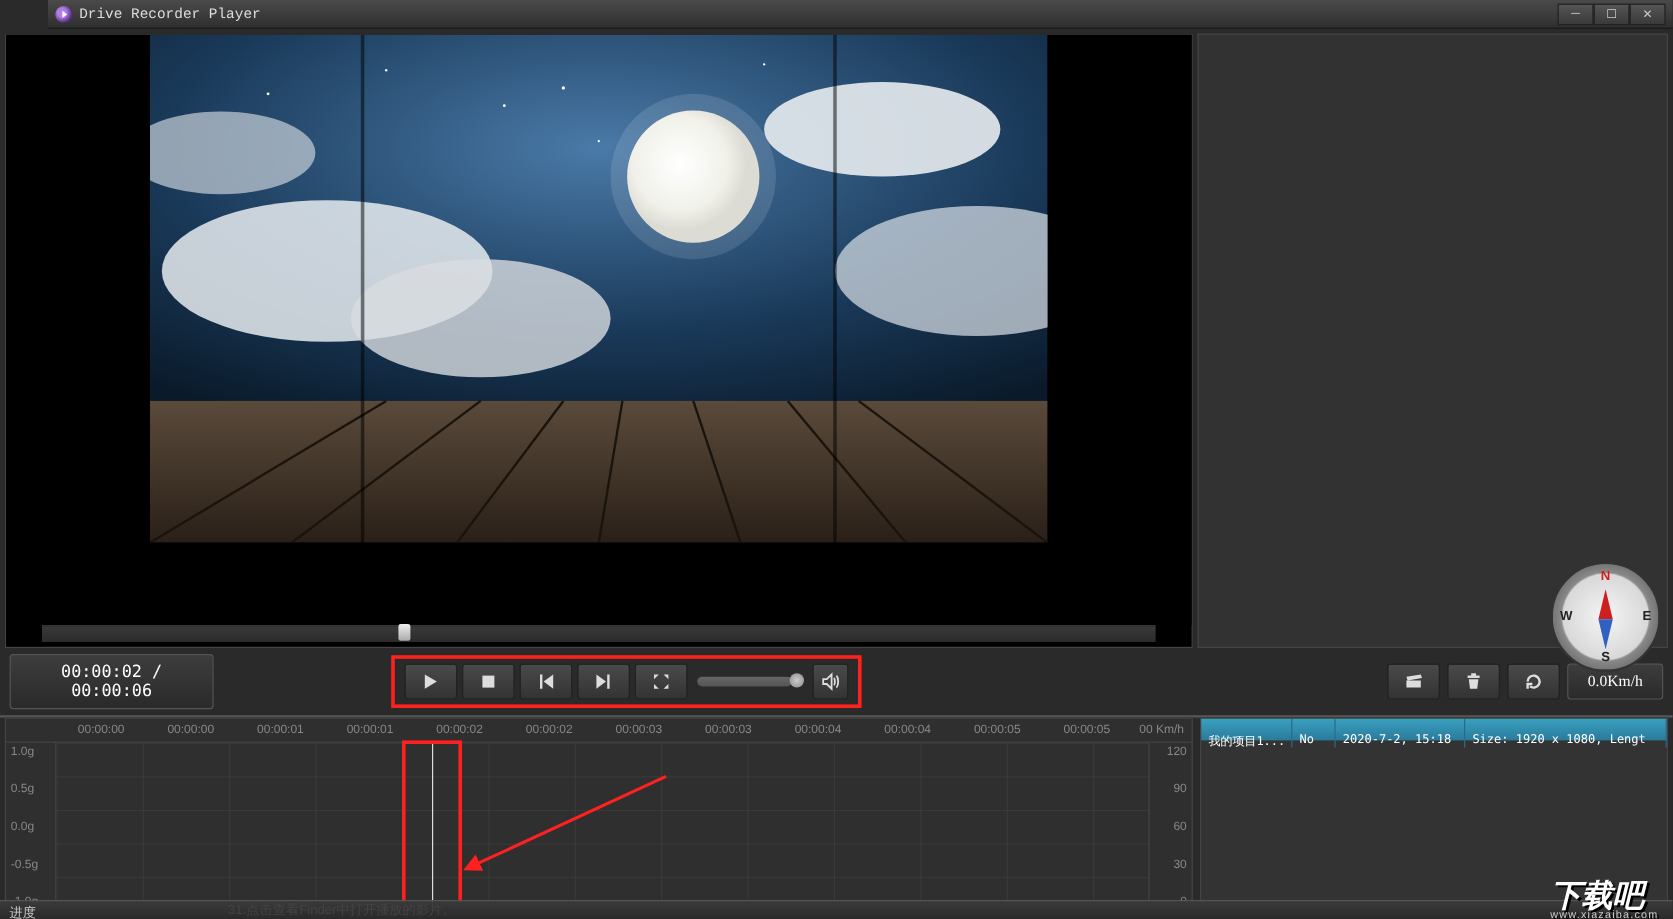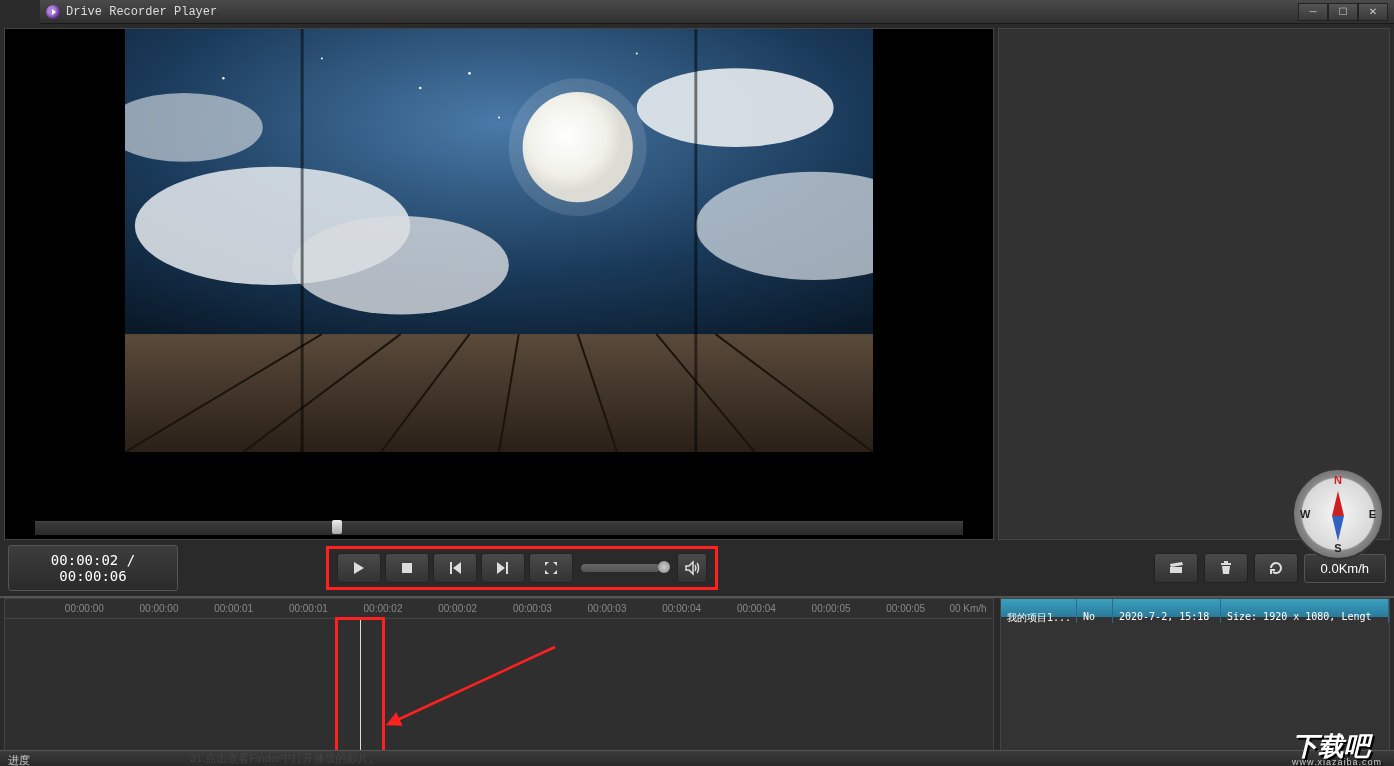--- a/index.html
+++ b/index.html
@@ -24,21 +24,21 @@
 .time-box { background: linear-gradient(#3d3d3d,#2a2a2a); border: 1px solid #555; border-radius: 3px; padding: 6px 14px; color: #fff; font-size: 14px; font-family: monospace; width: 170px; text-align: center; }
 .play-controls { display: flex; gap: 4px; align-items: center; border: 3px solid #ff2020; padding: 4px 8px; margin-left: 140px; }
 .ctrl-btn { width: 44px; height: 30px; background: linear-gradient(#4a4a4a,#333); border: 1px solid #222; border-radius: 3px; display: flex; align-items: center; justify-content: center; cursor: pointer; color: #ddd; }
 .ctrl-btn svg { width: 16px; height: 16px; fill: #ddd; }
 .vol-slider { width: 88px; height: 8px; background: #222; border-radius: 4px; position: relative; margin: 0 4px; }
 .vol-slider .fill { position: absolute; left: 0; top: 0; bottom: 0; width: 90%; background: linear-gradient(#666,#555); border-radius: 4px; }
 .vol-slider .knob { position: absolute; left: 88%; top: -3px; width: 12px; height: 12px; background: radial-gradient(#ccc,#888); border-radius: 50%; }
 
 .right-ctrl { margin-left: auto; display: flex; gap: 6px; align-items: center; }
 .icon-btn { width: 44px; height: 30px; background: linear-gradient(#4a4a4a,#333); border: 1px solid #222; border-radius: 3px; display: flex; align-items: center; justify-content: center; cursor: pointer; color: #ddd; }
-.speed-box { background: linear-gradient(#3d3d3d,#2a2a2a); border: 1px solid #555; border-radius: 3px; padding: 6px 16px; color: #fff; font-size: 13px; font-family: Liberation Sans, sans-serif; }
+.speed-box { background: linear-gradient(#3d3d3d,#2a2a2a); border: 1px solid #555; border-radius: 3px; padding: 6px 16px; color: #fff; font-size: 13px; font-family: Liberation Serif, serif; }
 
 .compass { position: absolute; right: 10px; top: 468px; width: 92px; height: 92px; border-radius: 50%; background: radial-gradient(circle, #e8e8e8 55%, #888 60%, #444 100%); border: 2px solid #333; display: flex; align-items: center; justify-content: center; z-index: 5; }
 .compass::before { content: ""; position: absolute; inset: 8px; border-radius: 50%; background: radial-gradient(circle, #f5f5f5, #ccc); }
 .compass .dir { position: absolute; font-weight: bold; font-size: 11px; color: #222; }
 .compass .n { top: 4px; color: #cc2020; } .compass .s { bottom: 4px; } .compass .e { right: 6px; } .compass .w { left: 6px; }
 .compass .needle { position: absolute; width: 4px; height: 50px; top: 21px; left: calc(50% - 2px); }
 .compass .needle::before { content: ""; position: absolute; top: 0; left: -4px; border-left: 6px solid transparent; border-right: 6px solid transparent; border-bottom: 25px solid #cc2020; }
 .compass .needle::after { content: ""; position: absolute; bottom: 0; left: -4px; border-left: 6px solid transparent; border-right: 6px solid transparent; border-top: 25px solid #3060c0; }
 
 .lower-row { display: flex; height: 190px; margin-top: 4px; border-top: 2px solid #555; }
@@ -212,20 +212,37 @@
         <span>00:00:02</span>
         <span>00:00:02</span>
         <span>00:00:03</span>
         <span>00:00:03</span>
         <span>00:00:04</span>
         <span>00:00:04</span>
         <span>00:00:05</span>
         <span>00:00:05</span>
         <span class="kmh">00 Km/h</span>
       </div>
+    <div class="graph-body">
+      <div class="yaxis-left" id="yaxis-left">
+          <div>1.0g</div>
+          <div>0.5g</div>
+          <div>0.0g</div>
+          <div>-0.5g</div>
+          <div>-1.0g</div>
+        </div>
+      <div class="grid"></div>
+      <div class="yaxis-right" id="yaxis-right">
+          <div>120</div>
+          <div>90</div>
+          <div>60</div>
+          <div>30</div>
+          <div>0</div>
+        </div>
+    </div>
     <div class="playhead-box">
         <div class="playhead-line"></div>
       </div>
     <svg class="arrow-anno" width="200" height="90">
         <defs>
           <marker id="ah" markerWidth="10" markerHeight="10" refX="2" refY="3" orient="auto">
             <path d="M0 0 L6 3 L0 6 Z" fill="#ff2020"></path>
           </marker>
         </defs>
         <line x1="180" y1="6" x2="20" y2="80" stroke="#ff2020" stroke-width="2.5" marker-end="url(#ah)"></line>

